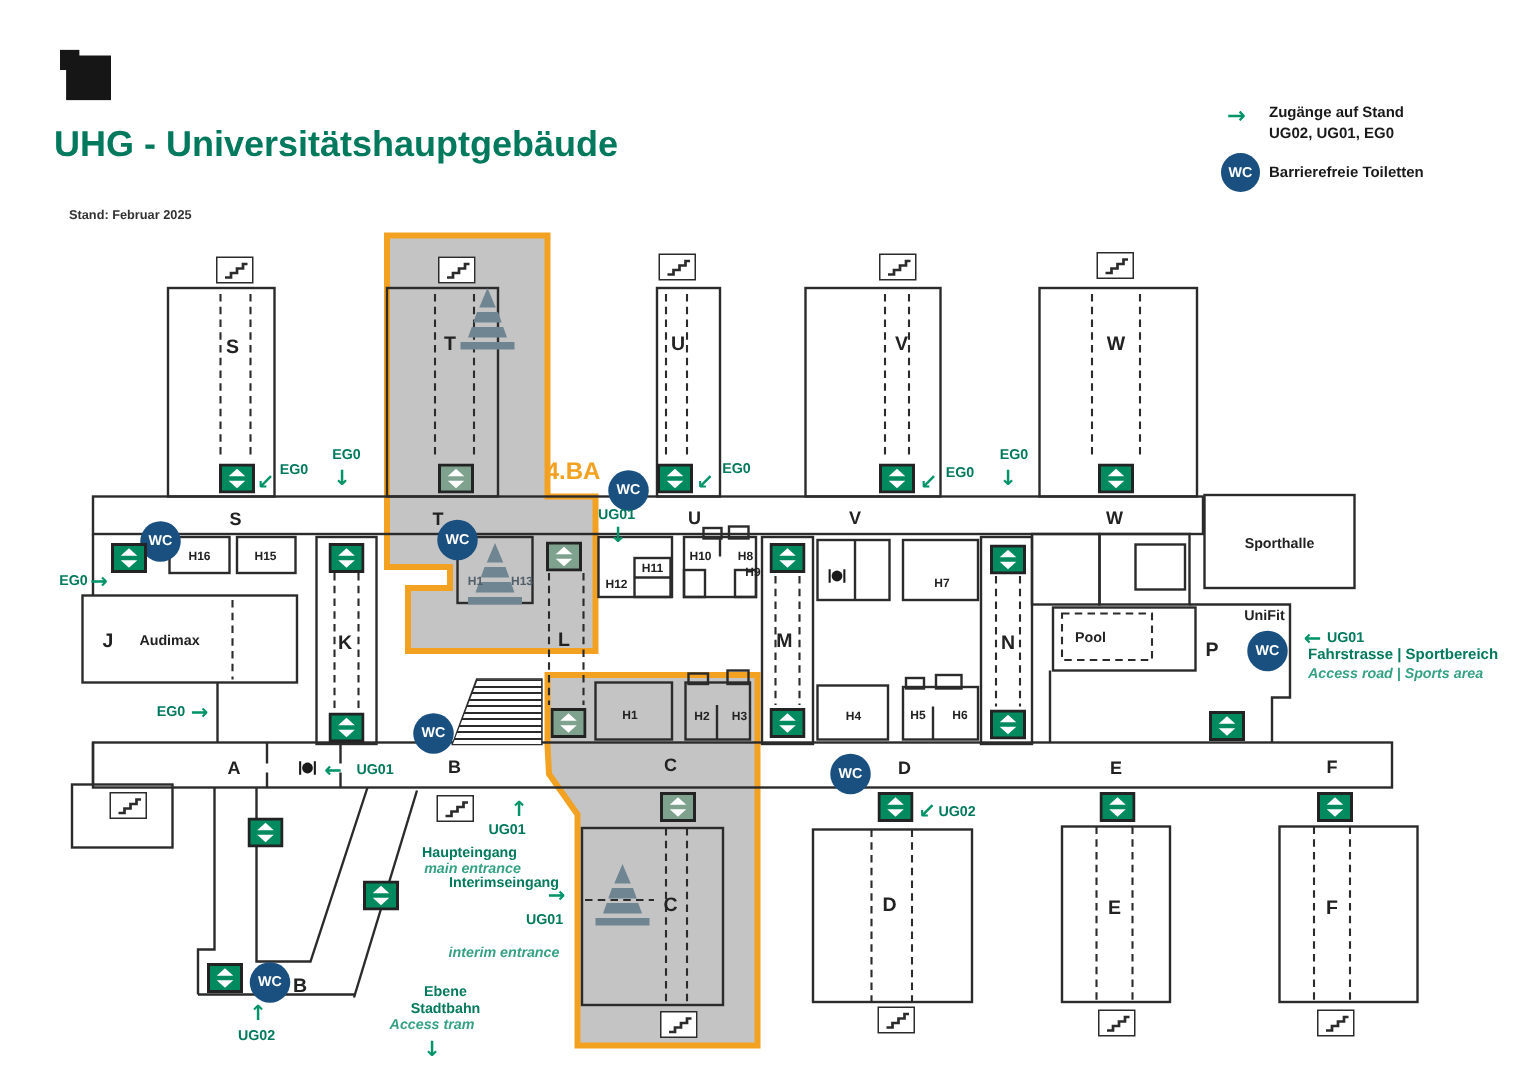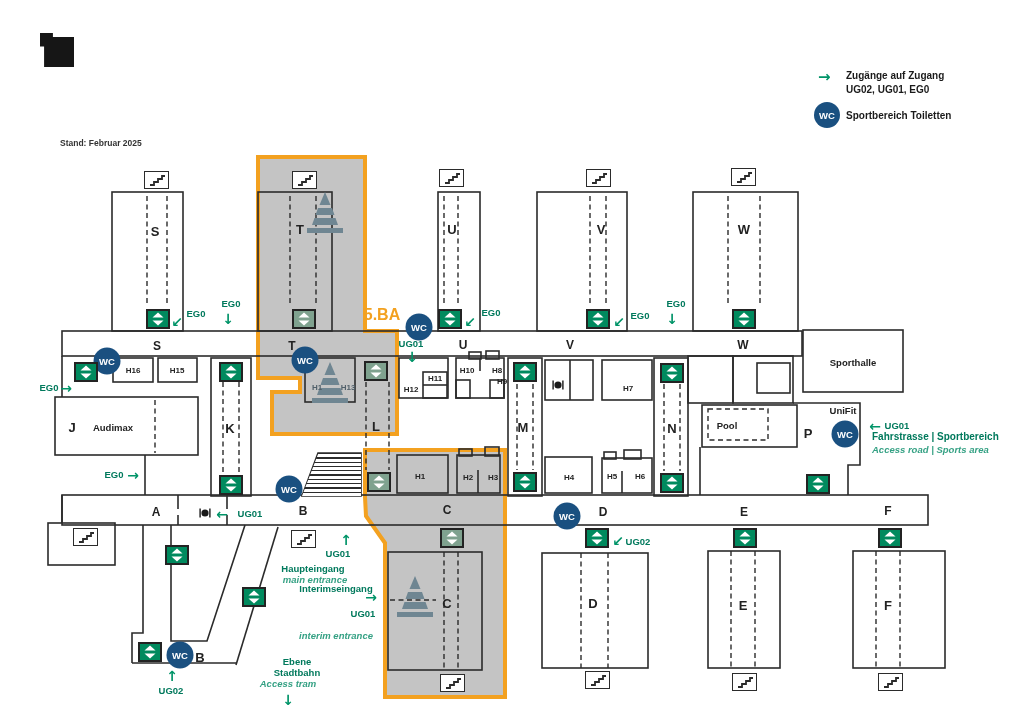--- a/index.html
+++ b/index.html
@@ -33,21 +33,21 @@
   .food{position:absolute;transform:translate(-50%,-50%);}
   .hatch{position:absolute;left:302px;top:453px;width:59px;height:43px;
          clip-path:polygon(28% 0,100% 0,100% 100%,0 100%);
          background:repeating-linear-gradient(#2b2b2b 0 1.3px,#ffffff 1.3px 4.3px);}
   
   .logo-mark{position:absolute;left:40px;top:33px;width:34px;height:34px;background:#161616;
              clip-path:polygon(0 0,38% 0,38% 12%,100% 12%,100% 100%,12% 100%,12% 40%,0 40%);}
   .logo-text{position:absolute;left:86px;top:37px;font-size:14.5px;font-weight:bold;color:#161616;
              line-height:1.15;letter-spacing:0.4px;}
   .title{position:absolute;left:36px;top:82px;font-size:24px;font-weight:bold;color:#00795c;line-height:1.25;}
-  .stand{position:absolute;left:60px;top:138px;font-size:8.5px;font-weight:bold;color:#333;}
+  .stand{position:absolute;left:46px;top:138px;font-size:8.5px;font-weight:bold;color:#333;}
   
   .legend{position:absolute;left:812px;top:64px;width:205px;height:66px;}
   .lg-arrow{position:absolute;left:6px;top:4px;font-family:"DejaVu Sans",sans-serif;
             font-weight:bold;color:#009468;font-size:15px;}
   .lg-text{position:absolute;left:34px;top:5px;font-size:10px;font-weight:bold;color:#1a1a1a;line-height:1.35;}
   .lg-wc{position:absolute;left:2px;top:38px;width:26px;height:26px;background:#1a5080;border-radius:50%;
          color:#fff;font-weight:bold;font-size:9.5px;display:flex;align-items:center;justify-content:center;}
   .lg-wclabel{position:absolute;left:34px;top:46px;font-size:10px;font-weight:bold;color:#1a1a1a;}
 </style>
 </head>
@@ -386,21 +386,21 @@
       <div class="lbl rm" style="left: 497px; top: 371px;">H8</div>
       <div class="lbl rm" style="left: 628px; top: 389px;">H7</div>
       <div class="lbl rm" style="left: 569px; top: 478px;">H4</div>
       <div class="lbl rm" style="left: 612px; top: 477px;">H5</div>
       <div class="lbl rm" style="left: 640px; top: 477px;">H6</div>
       <div class="lbl rm" style="left: 420px; top: 477px;">H1</div>
       <div class="lbl rm" style="left: 468px; top: 478px;">H2</div>
       <div class="lbl rm" style="left: 493px; top: 478px;">H3</div>
       <div class="lbl rg" style="left: 317px; top: 388px;">H1</div>
       <div class="lbl rg" style="left: 348px; top: 388px;">H13</div>
-      <div class="lbl or" style="left: 382px; top: 315px;">5.BA</div>
+      <div class="lbl or" style="left: 382px; top: 315px;">4.BA</div>
       <div class="lbl gb" style="left: 196px; top: 314px;">EG0</div>
       <div class="lbl gb" style="left: 231px; top: 304px;">EG0</div>
       <div class="lbl gb" style="left: 491px; top: 313px;">EG0</div>
       <div class="lbl gb" style="left: 640px; top: 316px;">EG0</div>
       <div class="lbl gb" style="left: 676px; top: 304px;">EG0</div>
       <div class="lbl gb" style="left: 49px; top: 388px;">EG0</div>
       <div class="lbl gb" style="left: 114px; top: 475px;">EG0</div>
       <div class="lbl gb" style="left: 411px; top: 344px;">UG01</div>
       <div class="lbl gb" style="left: 250px; top: 514px;">UG01</div>
       <div class="lbl gb" style="left: 338px; top: 554px;">UG01</div>
@@ -429,26 +429,27 @@
       <div class="arrow" style="left: 346px; top: 540px;">↑</div>
       <div class="arrow" style="left: 371px; top: 597px;">→</div>
       <div class="arrow" style="left: 618px; top: 541px;">↙</div>
       <div class="arrow" style="left: 172px; top: 676px;">↑</div>
       <div class="arrow" style="left: 288px; top: 700px;">↓</div>
       <div class="arrow" style="left: 875px; top: 426px;">←</div>
     </div>
 
   <div class="logo-mark"></div>
   <div class="title">
+    <div>UHG - Universitätshauptgebäude</div>
   </div>
   <div class="stand">Stand: Februar 2025</div>
 
   <div class="legend">
     <span class="lg-arrow">→</span>
     <div class="lg-text">
-      <div>Zugänge auf Zugang</div>
+      <div>Zugänge auf Stand</div>
       <div>UG02, UG01, EG0</div>
     </div>
     <div class="lg-wc">WC</div>
-    <div class="lg-wclabel">Sportbereich Toiletten</div>
+    <div class="lg-wclabel">Barrierefreie Toiletten</div>
   </div>
 
 </div>
 
 </body></html>

